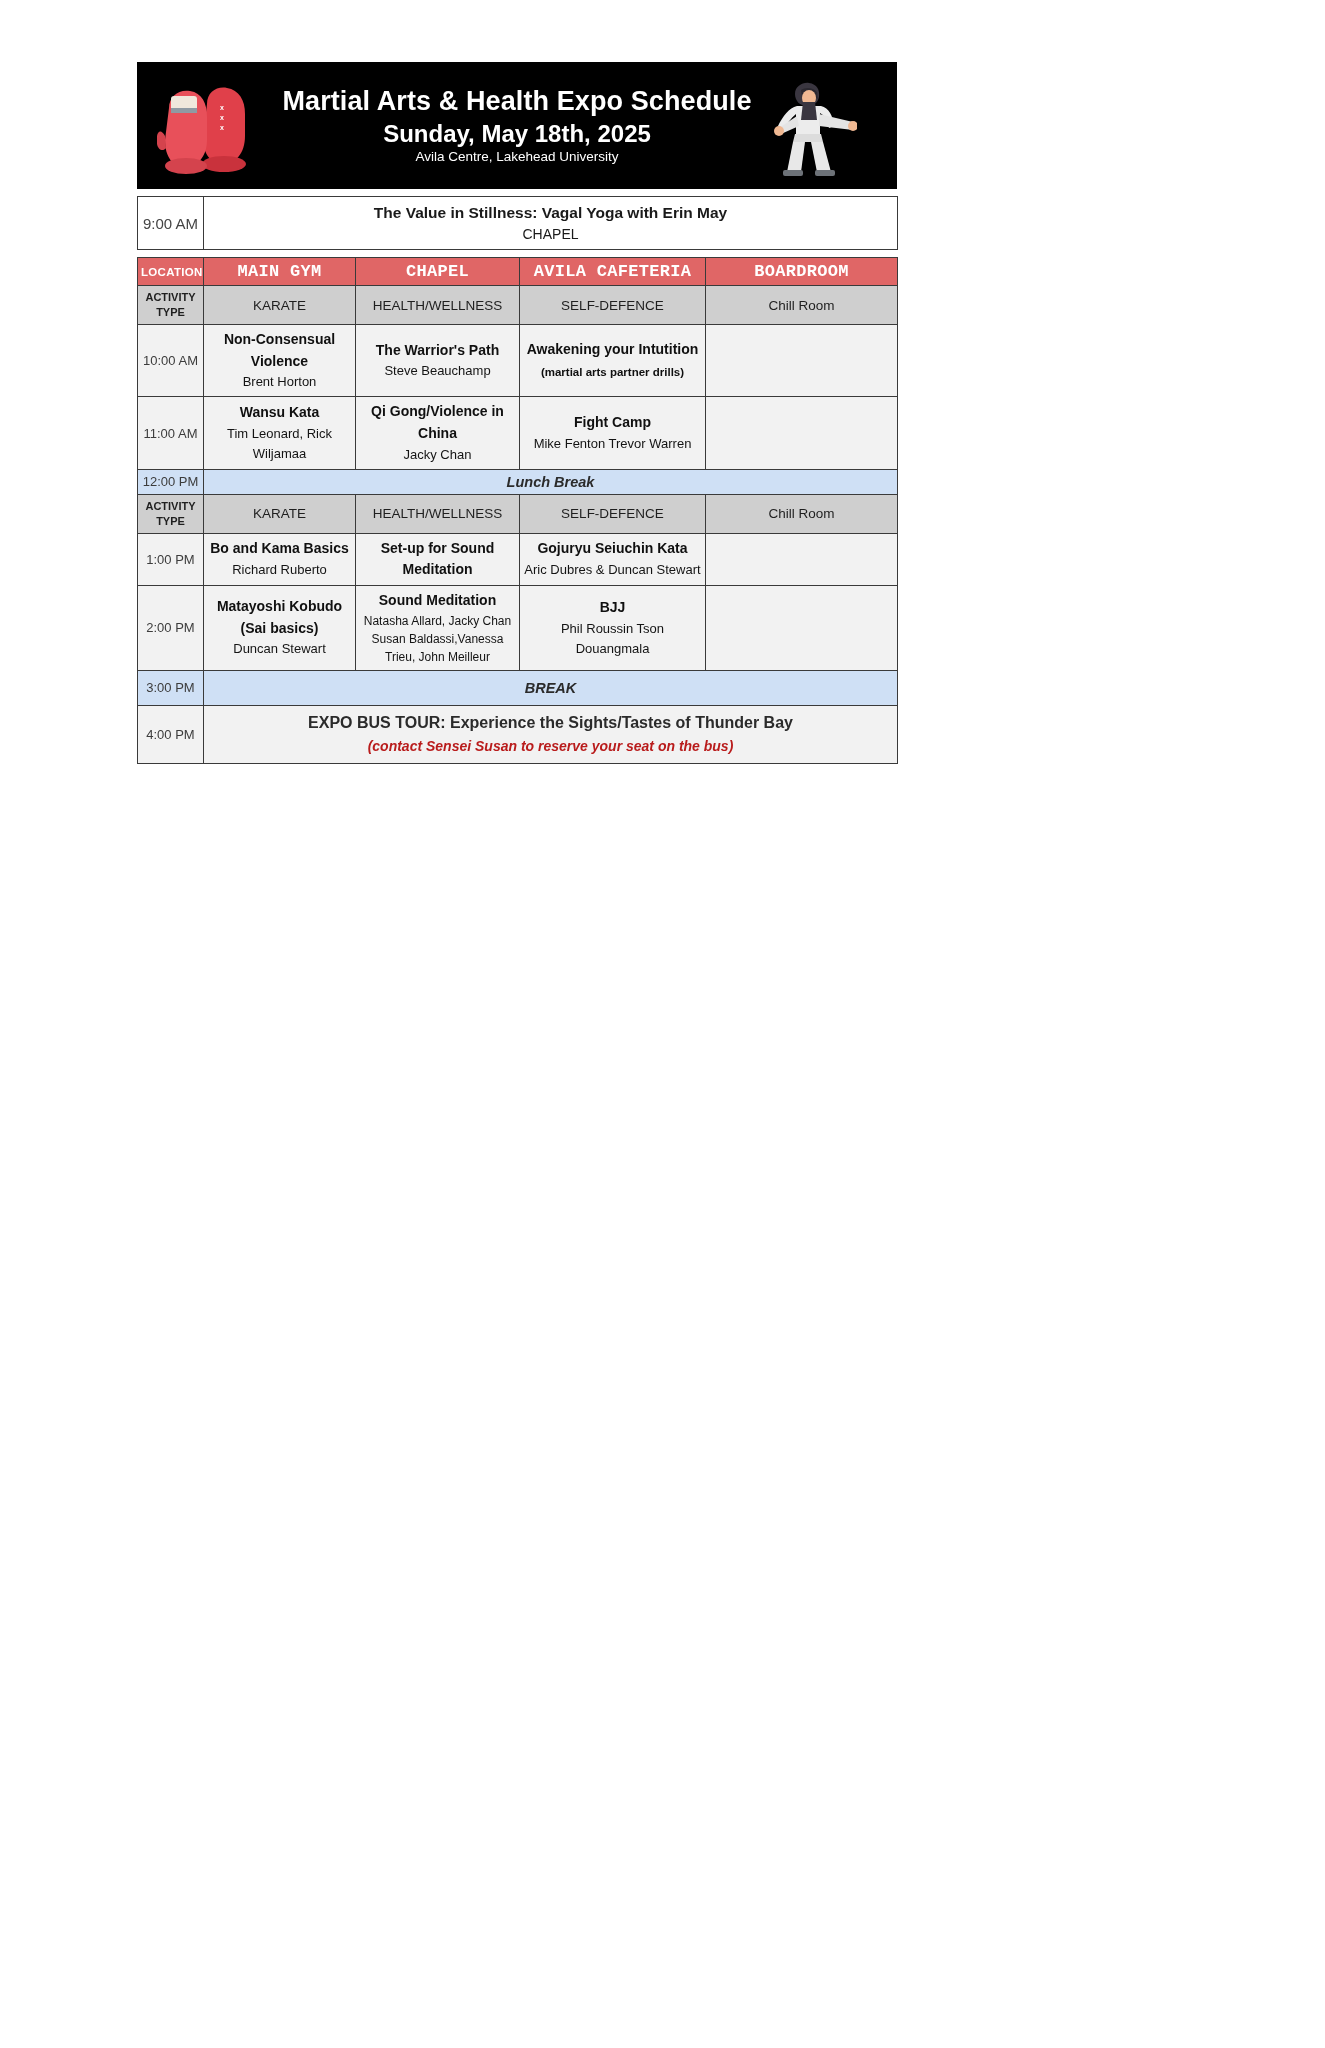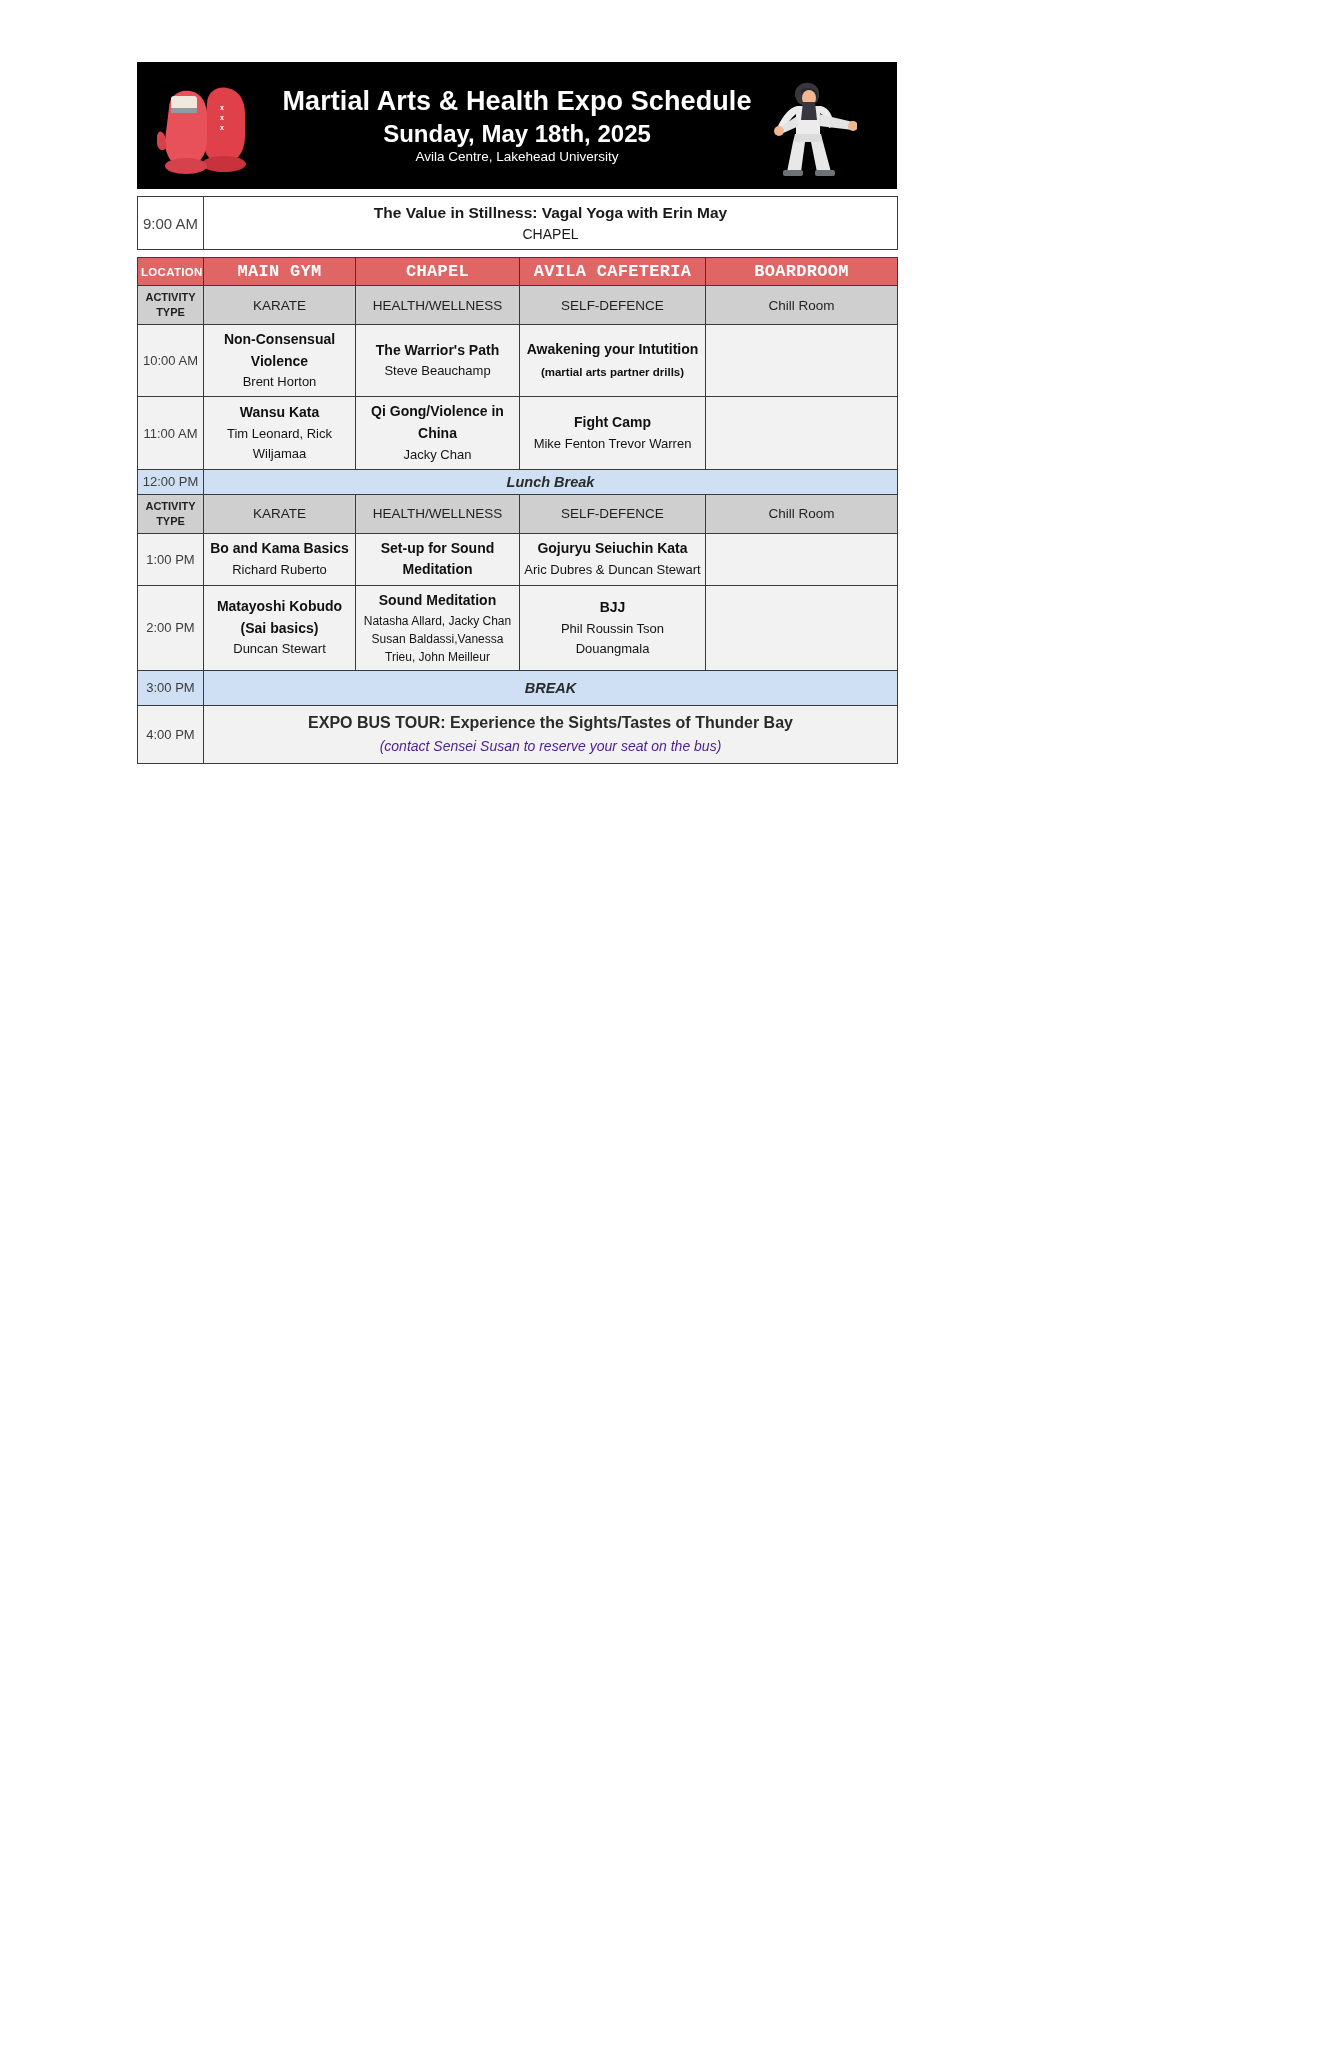--- a/index.html
+++ b/index.html
@@ -196,22 +196,22 @@
   }
   .tour-title {
     font-size: 16px;
     font-weight: bold;
     color: #2b2b2b;
     line-height: 1.6;
   }
   .tour-sub {
     font-size: 14px;
     font-style: italic;
-    font-weight: normal;
-    color: #4c1d95;
+    font-weight: bold;
+    color: #b91c1c;
     line-height: 1.7;
   }
   .empty-cell { background: #f2f2f2; }
 </style>
 </head>
 <body>
 
 <div class="page">
   <div class="sheet">
 

